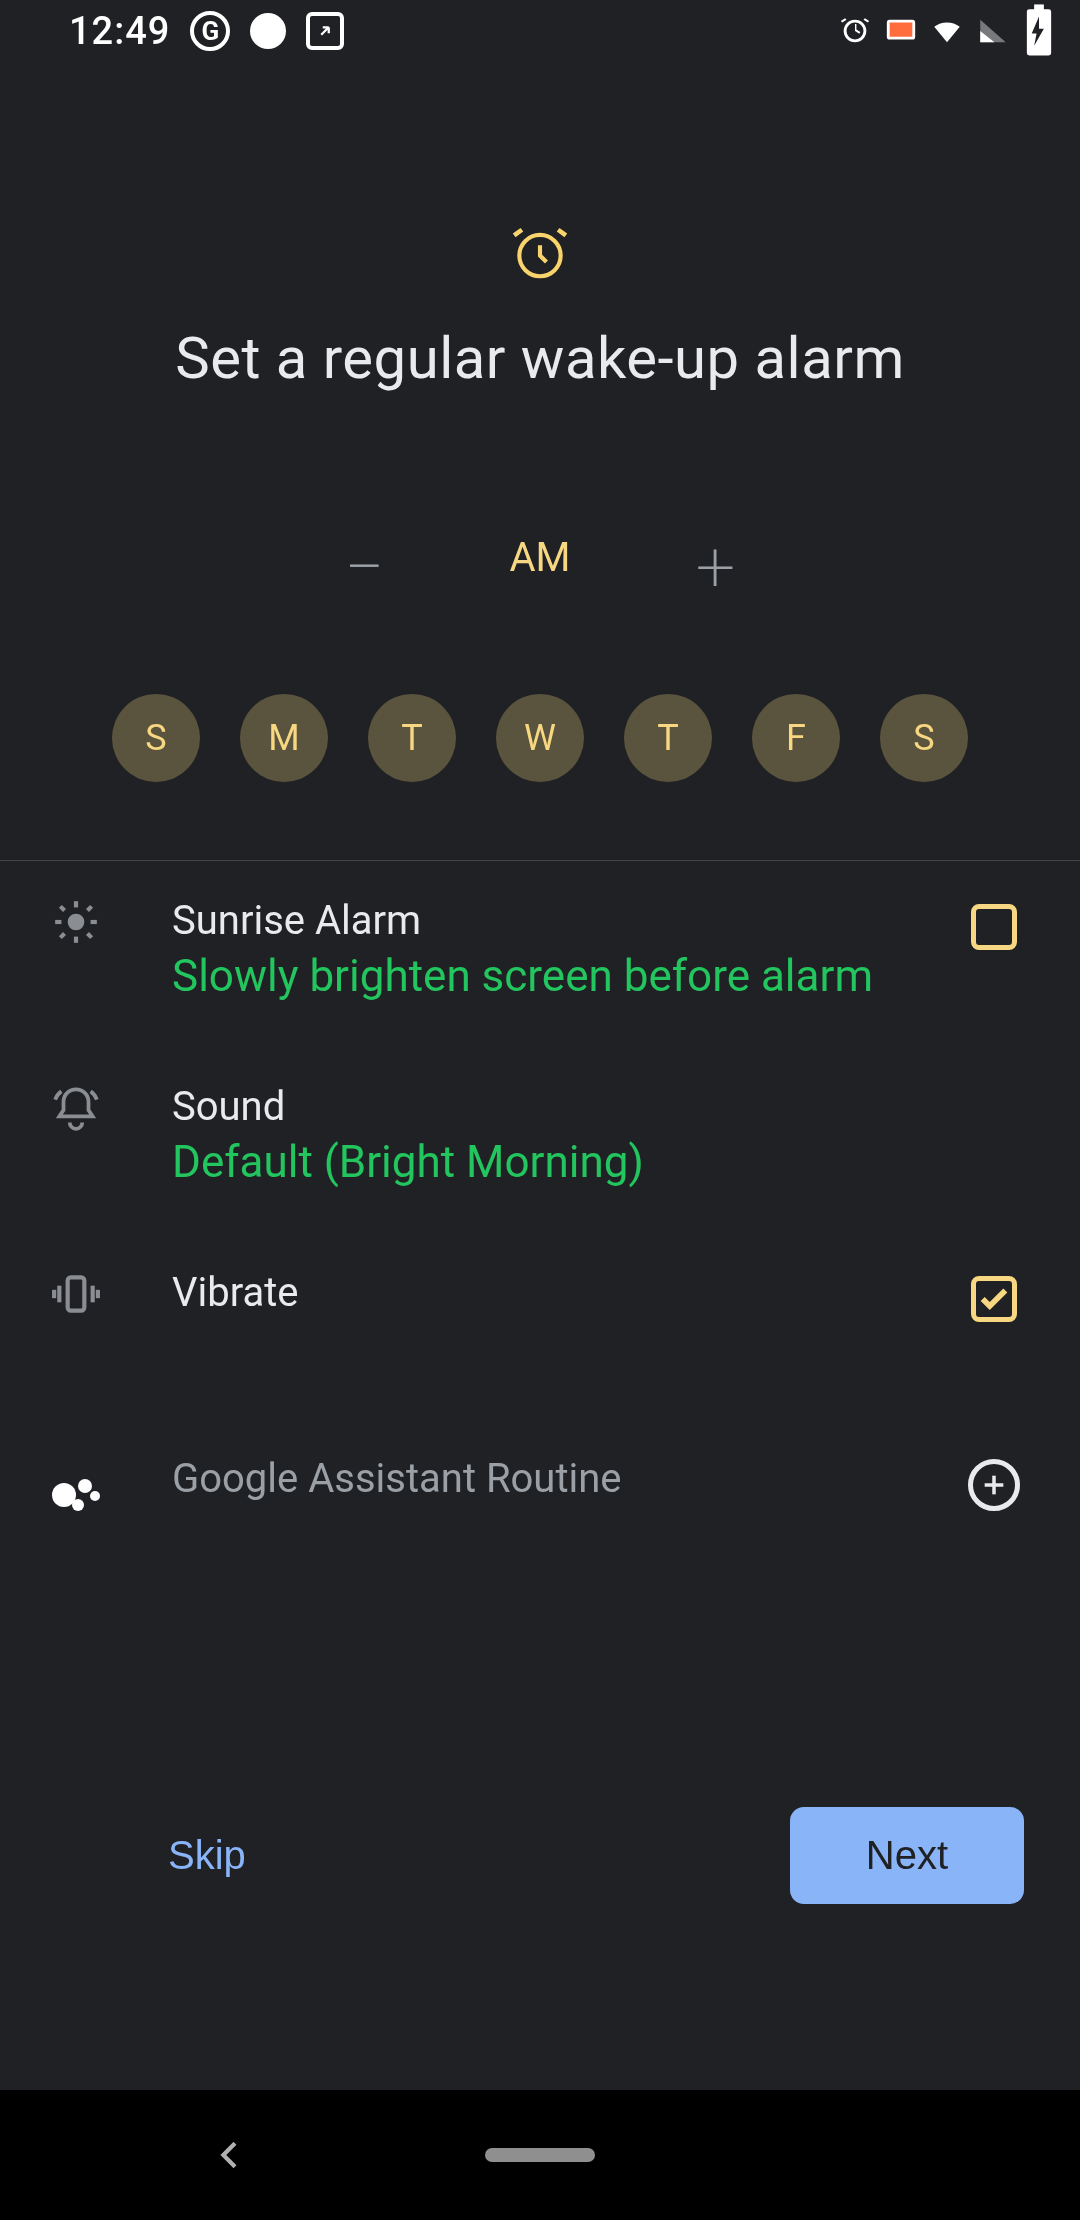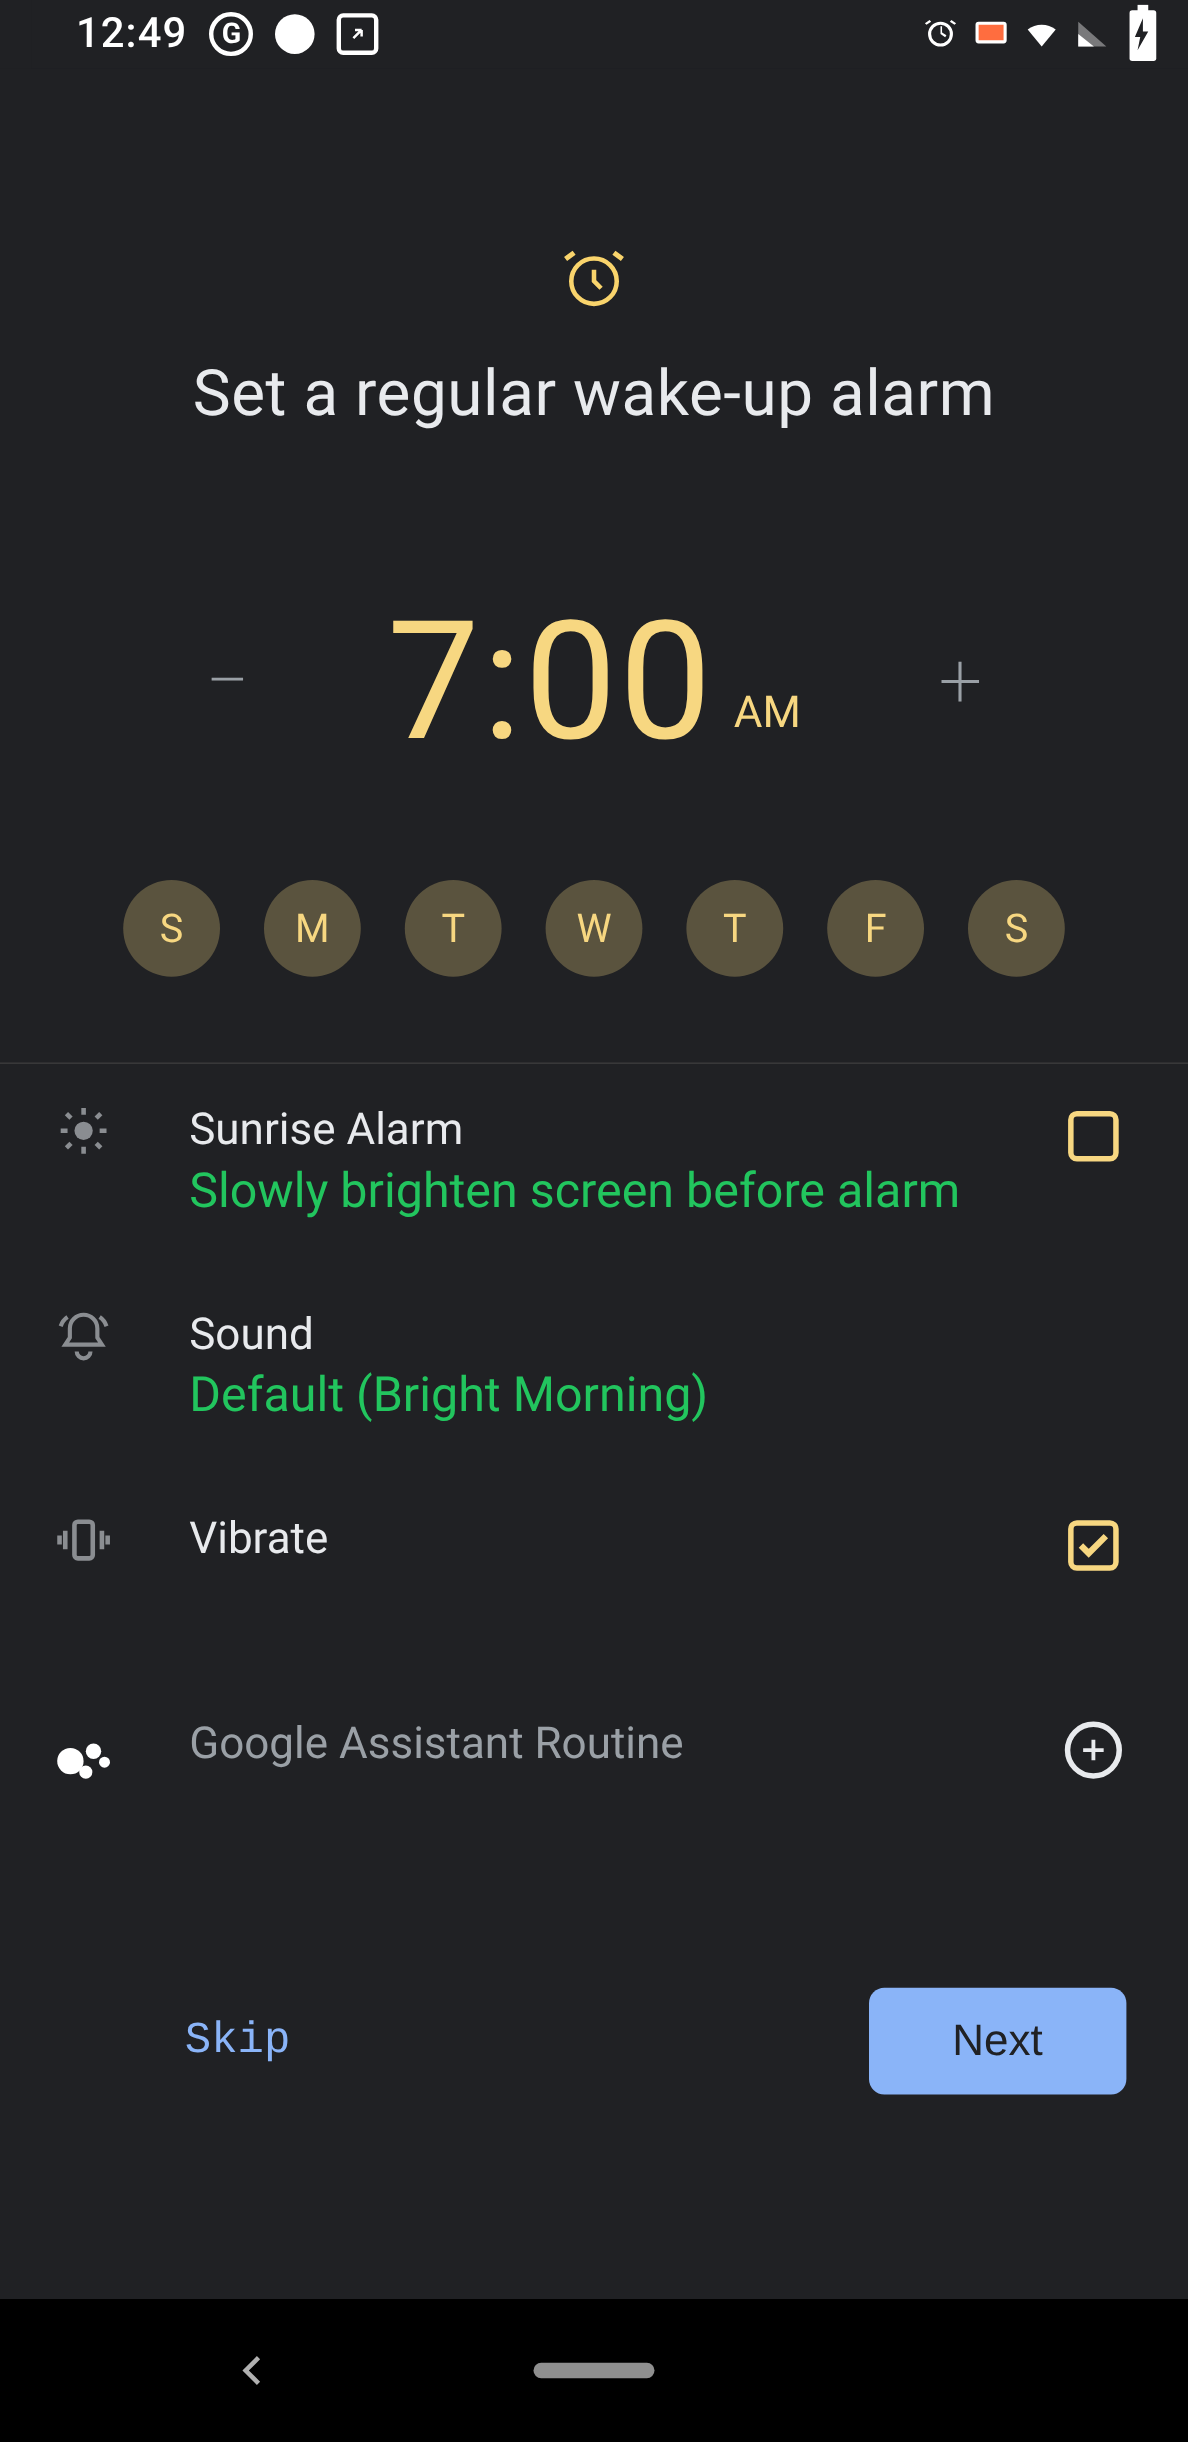--- a/index.html
+++ b/index.html
@@ -170,21 +170,20 @@
       align-items: center;
       padding: 0 56px;
     }
     .skip-btn {
       margin-left: 88px;
       color: #8ab4f8;
       font-size: 40px;
       font-weight: 400;
       background: none; border: none;
       padding: 16px 24px;
-      font-family: Liberation Mono, monospace;
     }
     .next-btn {
       margin-left: auto;
       background: #8ab4f8;
       color: #202124;
       font-size: 40px;
       font-weight: 400;
       border: none;
       border-radius: 14px;
       padding: 26px 76px;
@@ -278,21 +277,20 @@
           <path d="M12 9v4l2.5 2.5"></path>
           <path d="M5 3l-3 2.2M19 3l3 2.2" stroke-width="1.8"></path>
         </svg>
       </span>
       <h1 class="hero-title">Set a regular wake-up alarm</h1>
     </div>
 
     <div class="time-row">
       <div class="time-adjust">−</div>
       <div class="time-display">
-        <span class="time-big">7:00</span>
         <span class="time-ampm">AM</span>
       </div>
       <div class="time-adjust">+</div>
     </div>
 
     <div class="days">
       <div class="day-chip">S</div>
       <div class="day-chip">M</div>
       <div class="day-chip">T</div>
       <div class="day-chip">W</div>

